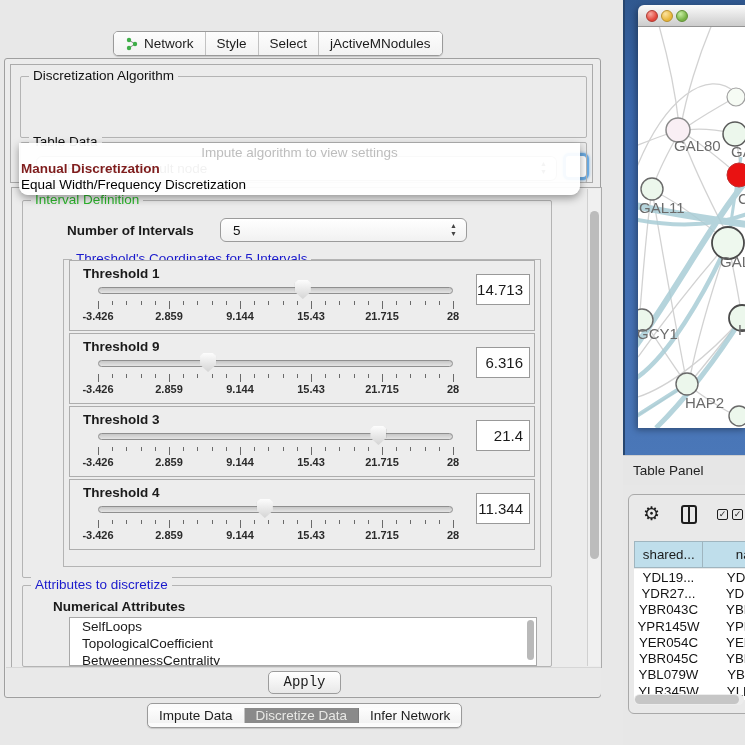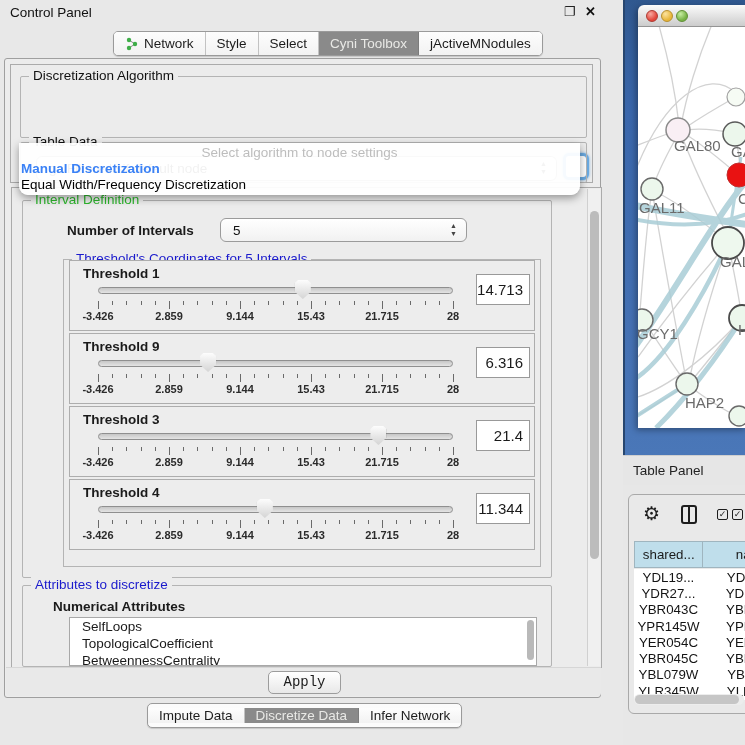--- a/index.html
+++ b/index.html
@@ -52,21 +52,21 @@
   
   #alg-combo-ghost { position:absolute; left:552px; top:88px; width:26px; height:27px;
     background:#fff; border:3px solid #6aa9e0; border-radius:6px; box-shadow:0 0 3px #6aa9e0; }
 
   
   #alg-popup { position:absolute; left:14px; top:84px; width:561px; height:52px;
     background:rgba(255,255,255,.94); border-radius:0 0 9px 9px;
     box-shadow:0 3px 9px rgba(0,0,0,.38); z-index:30; }
   #alg-popup .hint { position:absolute; left:0; right:0; top:2px; text-align:center;
     color:#bdbdbd; font-size:13.5px; }
-  #alg-popup .opt1 { position:absolute; left:2px; top:18px; font-size:13.5px; font-weight:bold; color:#3b82f6; }
+  #alg-popup .opt1 { position:absolute; left:2px; top:18px; font-size:13.5px; font-weight:bold; color:#7f1d1d; }
   #alg-popup .opt2 { position:absolute; left:2px; top:34px; font-size:13.5px; color:#000; }
 
   #scroll-panel { position:absolute; left:6px; top:128px; width:591px; height:481px;
     border:1px solid #ababab; background:#ececec; }
   #sp-scrollbar { position:absolute; right:1px; top:1px; width:13px; height:477px;
     background:#f0f0f0; border-left:1px solid #d0d0d0; }
   #sp-thumb { position:absolute; left:2px; top:22px; width:9px; height:348px;
     background:#bcbcbc; border-radius:5px; }
 
   #interval-group { left:10px; top:12px; width:530px; height:378px; }
@@ -158,46 +158,38 @@
     background:#ededed; border-radius:6px; }
   #hscroll-thumb { position:absolute; left:1px; top:1px; width:104px; height:9px;
     background:#c6c6c6; border-radius:5px; }
 
   svg text { font-family:"Liberation Sans", sans-serif; }
 </style>
 </head>
 <body>
 
 <div id="cp">
-  <div id="cp-titlebar">
-    <span id="cp-title">Control Panel</span>
-    <span id="cp-float">❐</span>
-    <span id="cp-close">✕</span>
-  </div>
 
   <div id="tabs-top" class="tabgroup">
     <div class="tab">
       <svg class="neticon" viewBox="0 0 14 14">
         <line x1="4" y1="3" x2="10" y2="7" stroke="#8c8c8c" stroke-width="1"></line>
         <line x1="4" y1="11" x2="10" y2="7" stroke="#8c8c8c" stroke-width="1"></line>
         <circle cx="4" cy="3" r="2.2" fill="#3fae49"></circle>
           <circle cx="4" cy="11" r="2.2" fill="#3fae49"></circle>
         <circle cx="10" cy="7" r="2.2" fill="#3fae49"></circle>
       </svg>
       <span>Network</span>
     </div>
     <div class="tab">
         <span>Style</span>
       </div>
     <div class="tab">
         <span>Select</span>
       </div>
-    <div class="tab sel">
-        <span>Cyni Toolbox</span>
-      </div>
     <div class="tab">
         <span>jActiveMNodules</span>
       </div>
   </div>
 
   <div id="main-panel">
     <div id="top-subpanel">
       <div id="alg-group" class="groupbox">
         <span class="gtitle black">Discretization Algorithm</span>
       </div>
@@ -208,21 +200,21 @@
           <span class="val">galFiltered.sif default node</span>
           <span class="stepper">
               <span>▲</span>
               <span>▼</span>
             </span>
         </div>
       </div>
     </div>
 
     <div id="alg-popup">
-      <div class="hint">Select algorithm to node settings</div>
+      <div class="hint">Impute algorithm to view settings</div>
       <div class="opt1">Manual Discretization</div>
       <div class="opt2">Equal Width/Frequency Discretization</div>
     </div>
 
     <div id="scroll-panel">
       <div id="interval-group" class="groupbox">
         <span class="gtitle green">Interval Definition</span>
         <span id="num-int-label">Number of Intervals</span>
         <div id="num-int-combo" class="combo">
           <span class="val">5</span>

